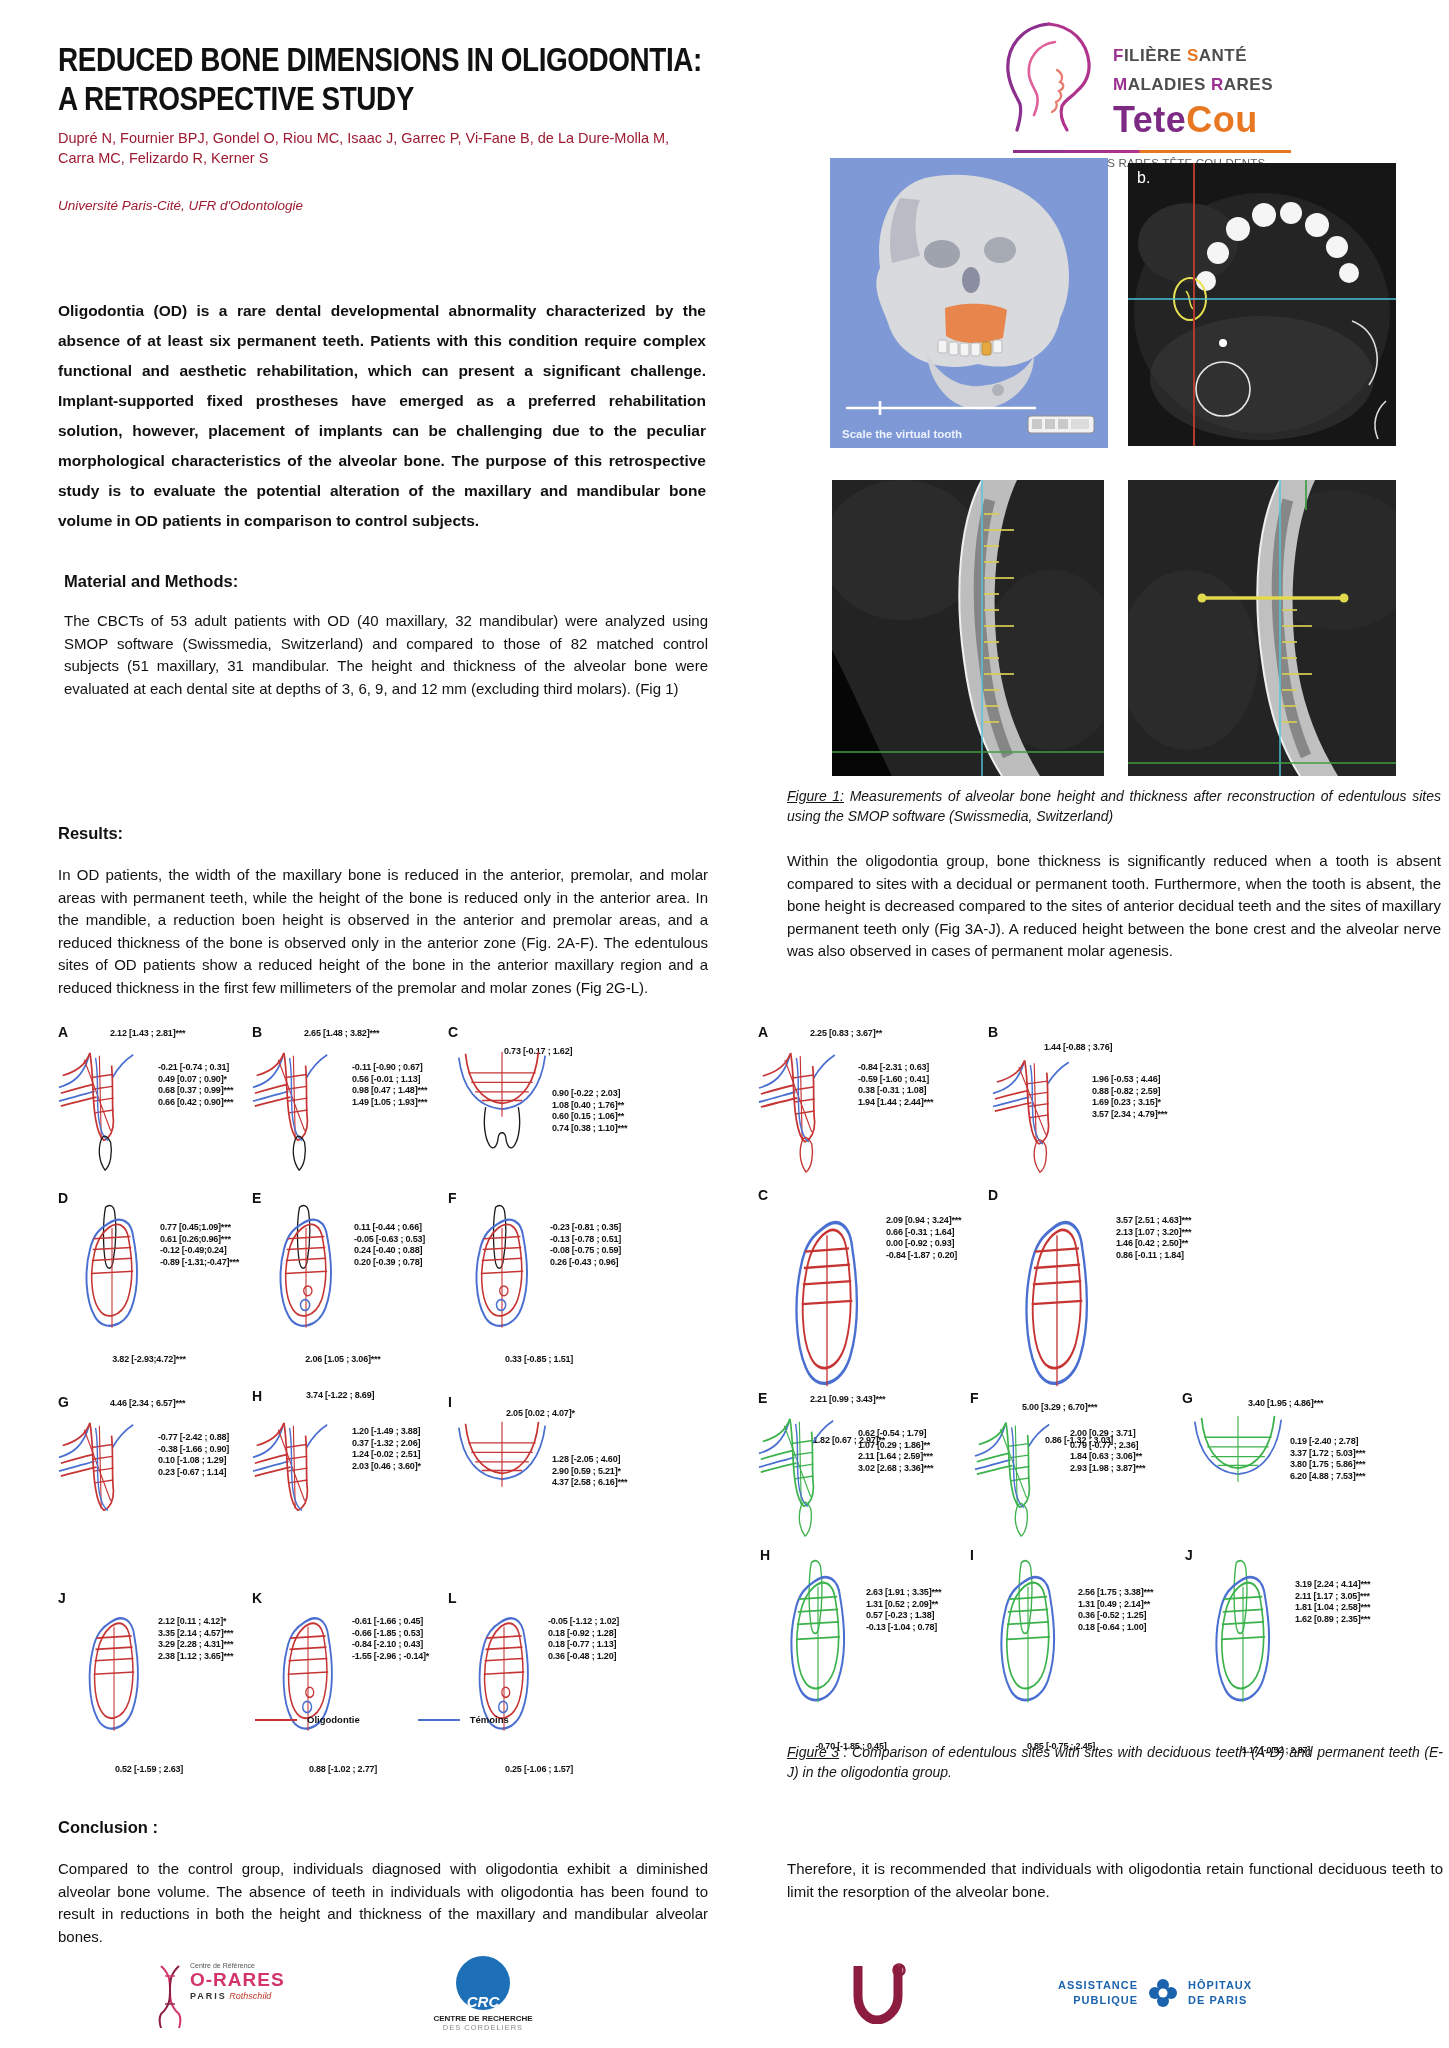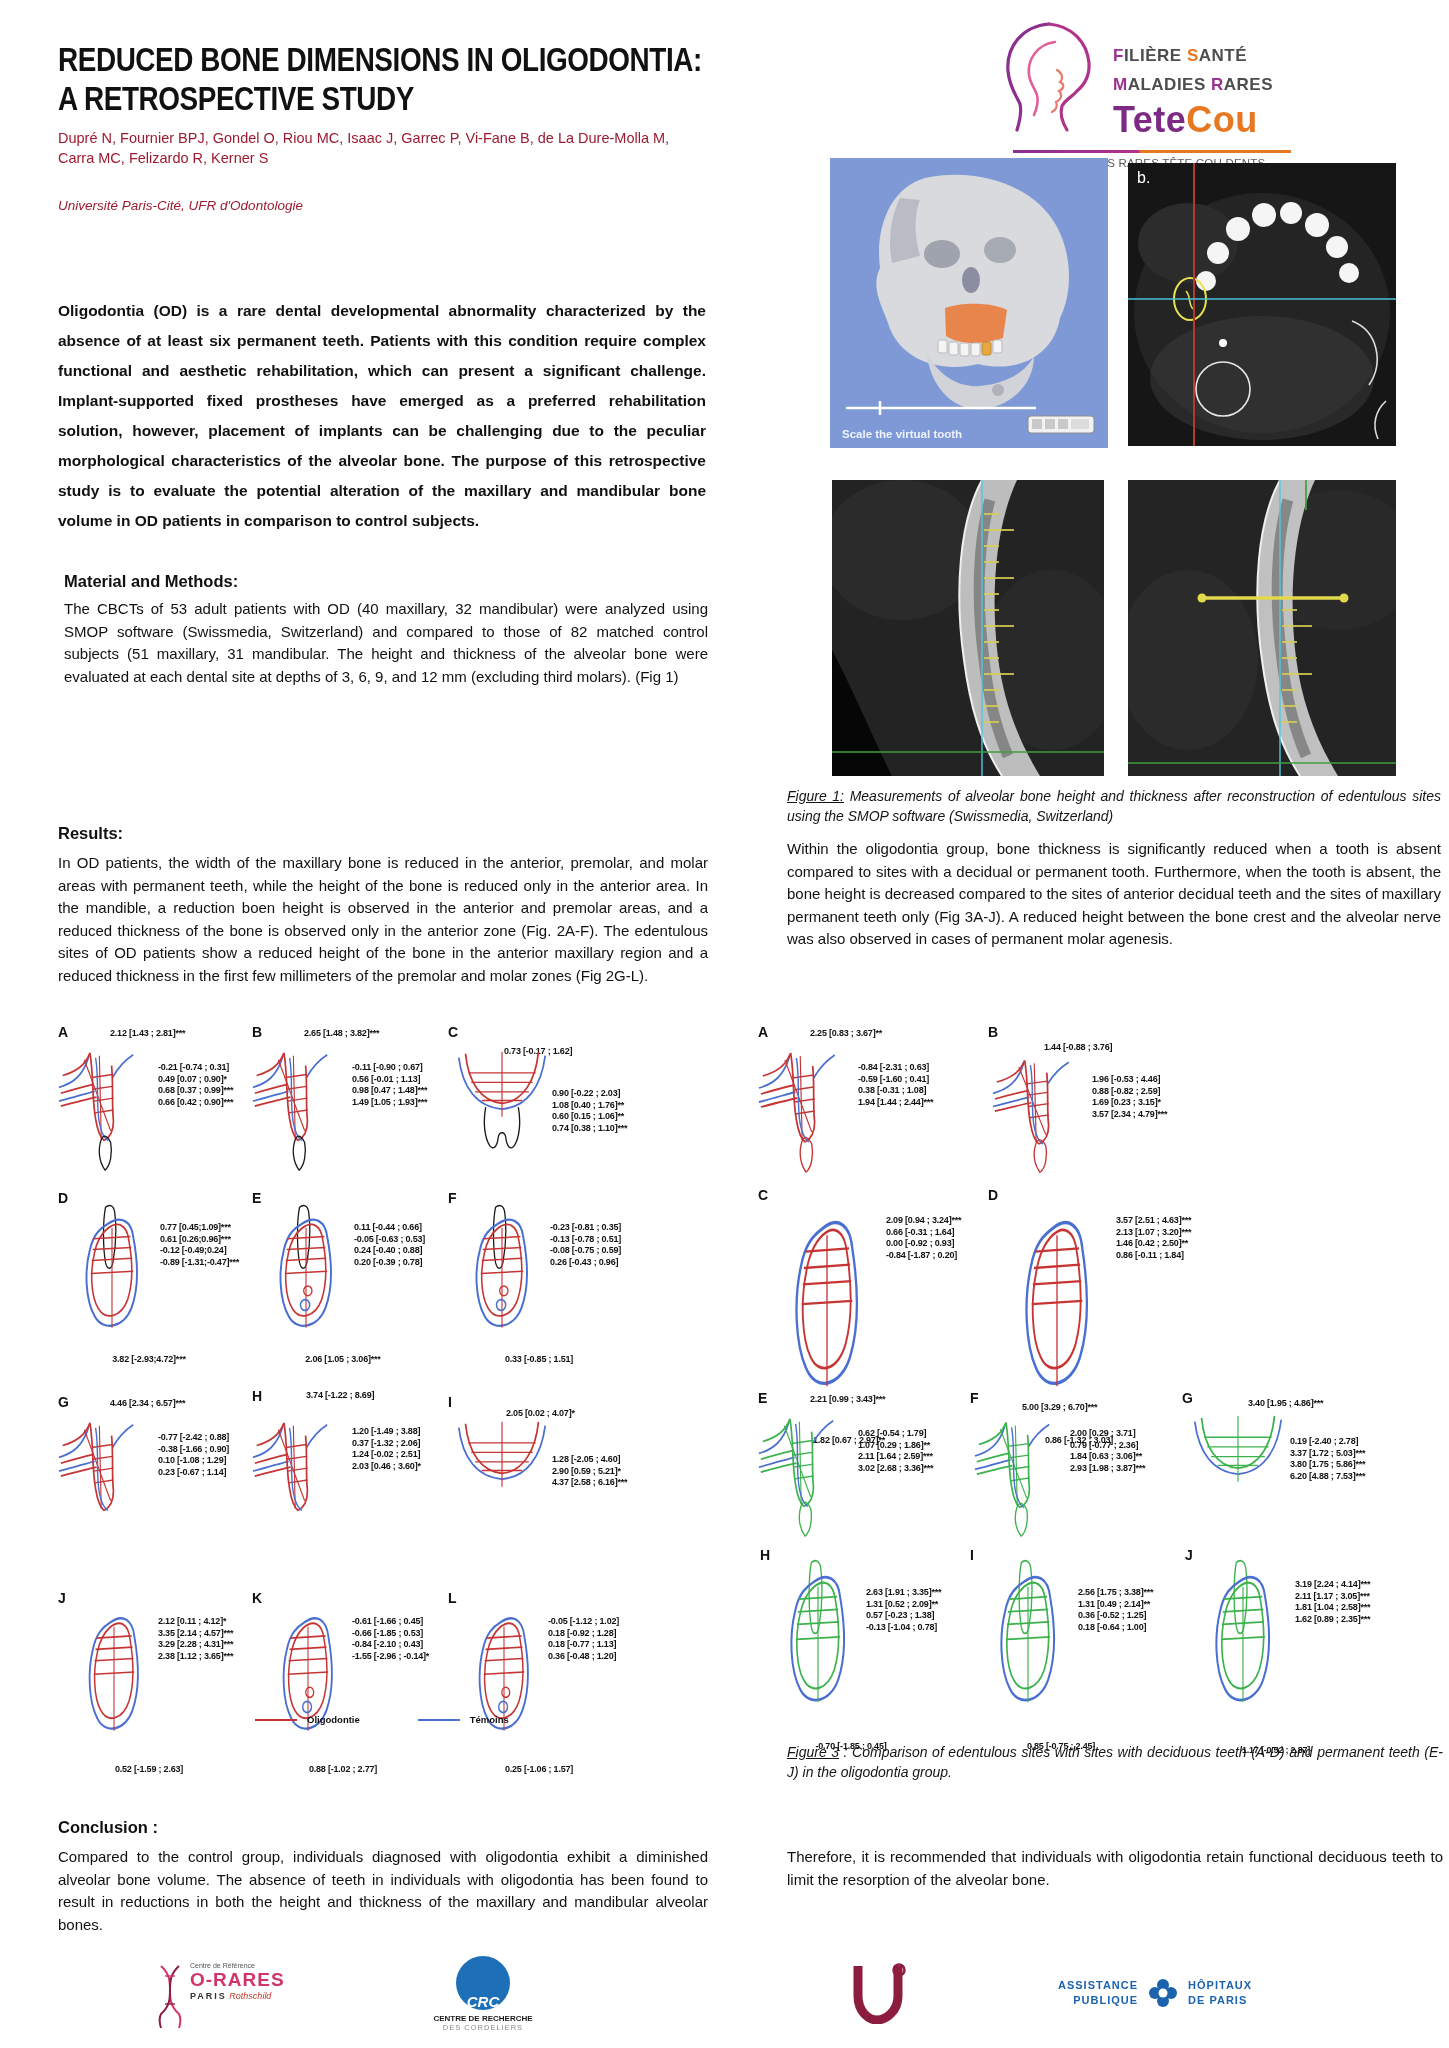--- a/index.html
+++ b/index.html
@@ -4,21 +4,21 @@
 <style>
   html,body{margin:0;padding:0;background:#888;}
   .poster{position:relative;width:1449px;height:2048px;background:#ffffff;
           font-family:"Liberation Sans",sans-serif;color:#111;overflow:hidden;}
   .abs{position:absolute;}
   .title{font-weight:bold;font-size:34px;line-height:1.16;letter-spacing:-0.5px;
          transform:scaleX(0.82);transform-origin:left top;white-space:nowrap;}
   .authors{color:#9d1b31;font-size:14.5px;line-height:1.4;}
   .affil{color:#9d1b31;font-size:13.5px;font-style:italic;}
   .b-par{font-weight:bold;font-size:15.5px;line-height:30px;text-align:justify;}
-  .par{font-size:15px;line-height:22.5px;text-align:justify;}
+  .par{font-size:15px;line-height:22.5px;text-align:justify;margin-top:12px;}
   .h2{font-weight:bold;font-size:16.5px;}
   .caption{font-size:14px;font-style:italic;line-height:1.45;text-align:justify;color:#151515;}
   .figlab{text-decoration:underline;}
   .panel{position:absolute;}
   .p-letter{position:absolute;left:0;top:2px;font-size:14px;font-weight:bold;}
   .p-top,.p-bot,.p-side div{font-size:9px;font-weight:bold;line-height:11.5px;
         letter-spacing:-0.2px;white-space:nowrap;color:#101010;}
   .p-top,.p-bot,.p-side,.p-svg{position:absolute;}
   .p-bot{width:170px;text-align:center;}
   .leg-row{display:flex;align-items:center;}

